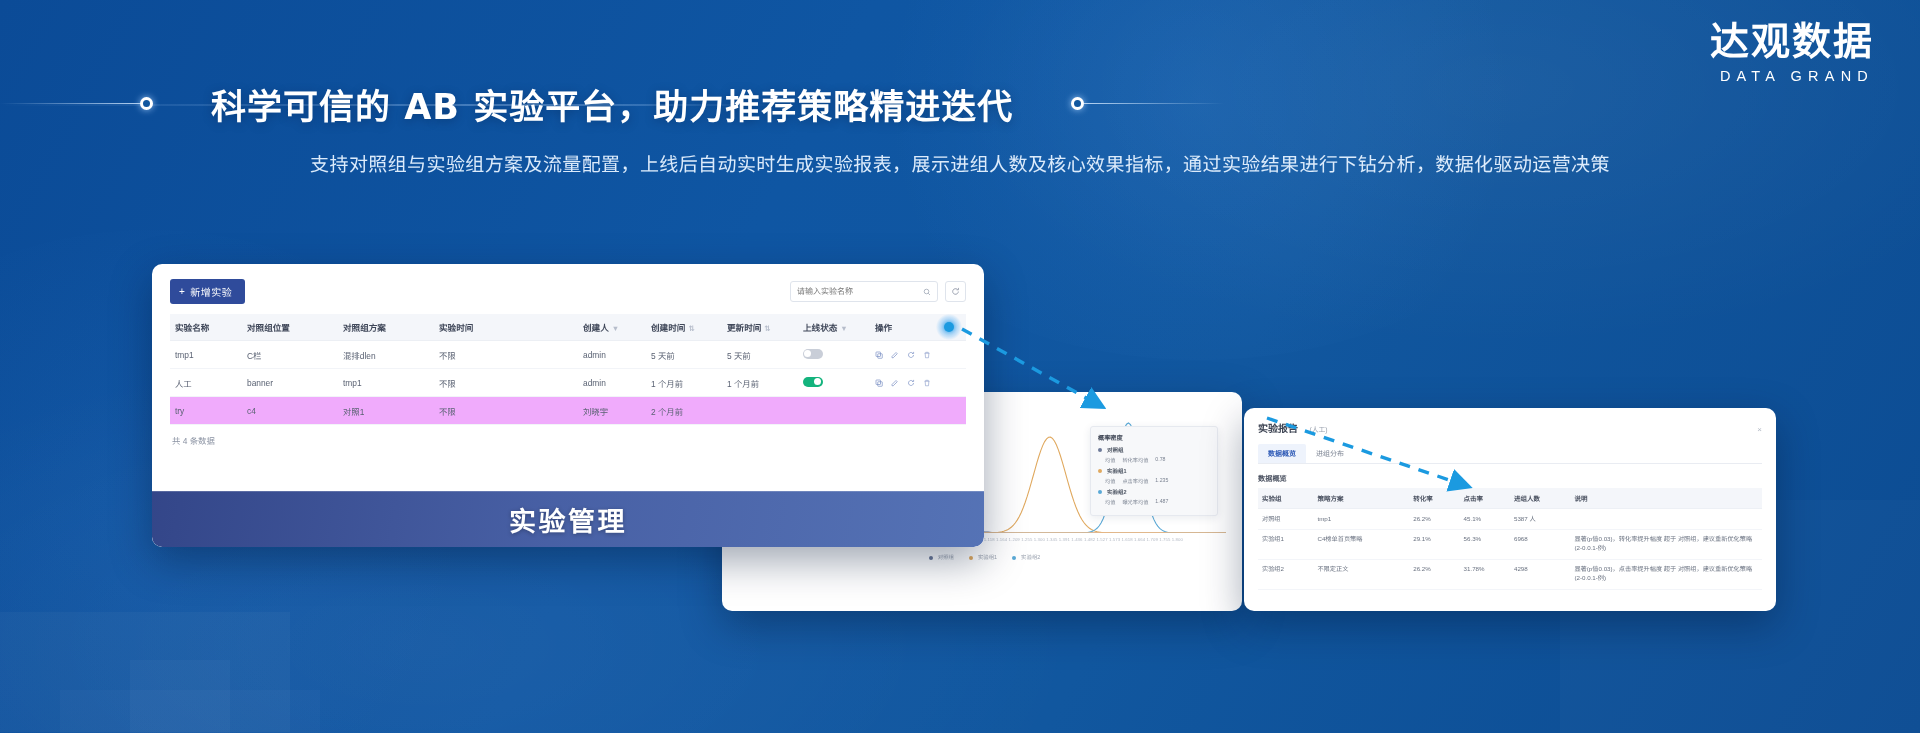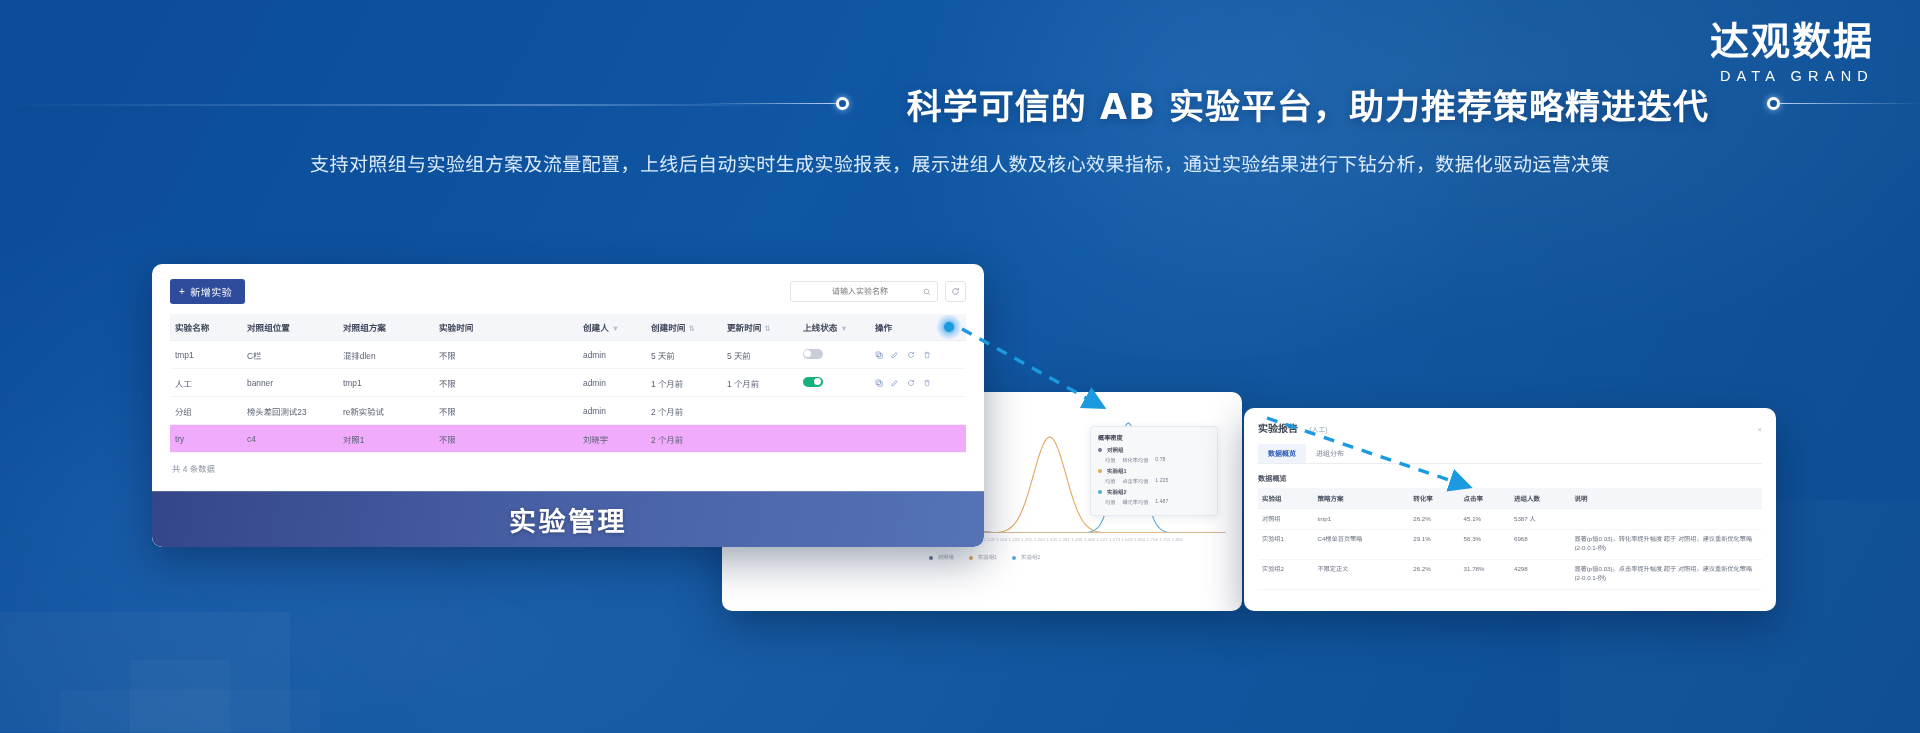--- a/index.html
+++ b/index.html
@@ -44,21 +44,21 @@
     font-family: "DejaVu Sans", "Liberation Sans", sans-serif;
   }
   .logo-en {
     font-size: 14.5px; color: #ffffff; letter-spacing: 6.2px;
     margin-top: 5px; font-weight: 400;
   }
 
   
   .headline-row {
     position: absolute; left: 0; right: 0; top: 78px;
-    display: flex; align-items: center; justify-content: flex-end; gap: 0;
+    display: flex; align-items: center; justify-content: flex-start; gap: 0;
   }
   .rule { height: 1px; background: rgba(200,225,255,0.75); }
   .rule-left  { width: 140px; background: linear-gradient(90deg, rgba(200,225,255,0) 0%, rgba(210,232,255,0.85) 100%); }
   .rule-right { width: 140px; background: linear-gradient(90deg, rgba(210,232,255,0.85) 0%, rgba(200,225,255,0) 100%); }
   .dot-ring {
     width: 13px; height: 13px; border-radius: 50%;
     border: 3px solid #ffffff; background: #11579f; flex: 0 0 auto;
     box-shadow: 0 0 7px rgba(170,210,255,0.85);
   }
   .headline {
@@ -105,21 +105,21 @@
     letter-spacing: 0.5px; white-space: nowrap;
   }
   .btn-new .plus { font-size: 10px; line-height: 1; }
   .p1-tools-right { display: flex; align-items: center; gap: 7px; }
   .search-box {
     width: 148px; height: 21px; border: 1px solid #dfe4ec; border-radius: 3px;
     display: flex; align-items: center; padding: 0 6px; background: #fff;
   }
   .search-box input {
     flex: 1; border: 0; outline: none; font-size: 8px; color: #9aa3b2;
-    font-family: "Liberation Sans", sans-serif; background: transparent; text-align: center;
+    font-family: "Liberation Sans", sans-serif; background: transparent;
   }
   .icon-btn-sq {
     width: 21px; height: 21px; border: 1px solid #dfe4ec; border-radius: 3px;
     display: flex; align-items: center; justify-content: center; background: #fff;
   }
   .svgi { display: block; }
 
   table.p1 { width: 100%; border-collapse: collapse; margin-top: 9px; table-layout: fixed; }
   table.p1 th {
     background: #f4f6fa; color: #40485a; font-size: 8.6px; font-weight: 700;
@@ -334,31 +334,20 @@
                 <svg width="8" height="8" viewBox="0 0 16 16">
                     <path d="M13 8a5 5 0 1 1-1.6-3.7" fill="none" stroke="#7b90c4" stroke-width="1.4"></path>
                     <path d="M13.2 1.8V5H10" fill="none" stroke="#7b90c4" stroke-width="1.4"></path>
                   </svg>
                 <svg width="8" height="8" viewBox="0 0 16 16">
                     <path d="M3 4.5h10M5.5 4.5V2.6h5V4.5M4.3 4.5l.7 9h6l.7-9" fill="none" stroke="#8fa1cc" stroke-width="1.3"></path>
                   </svg>
               </div>
             </td>
           </tr>
-          <tr>
-            <td>分组</td>
-            <td>榜头差回测试23</td>
-            <td>re新实验试</td>
-            <td>不限</td>
-            <td>admin</td>
-            <td>2 个月前</td>
-            <td></td>
-            <td></td>
-            <td></td>
-          </tr>
           <tr class="row-hl">
             <td>try</td>
             <td>c4</td>
             <td>对照1</td>
             <td>不限</td>
             <td>刘晓宇</td>
             <td>2 个月前</td>
             <td></td>
             <td></td>
             <td></td>

